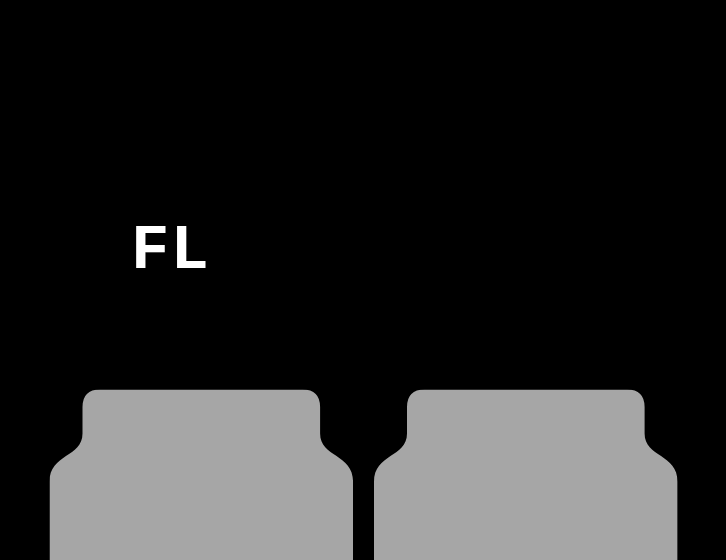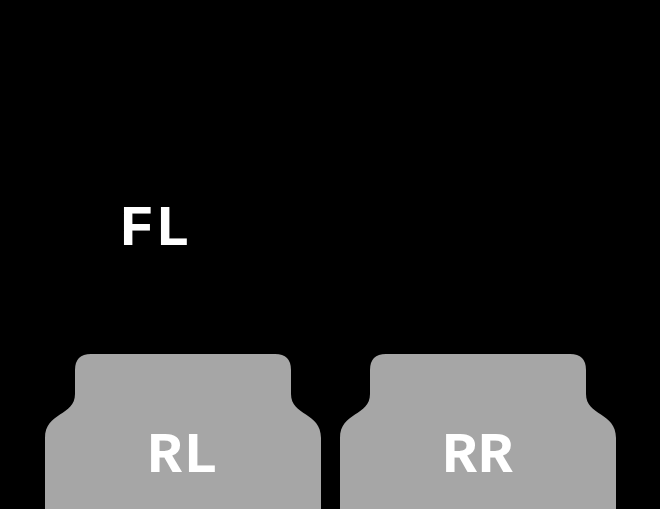--- a/index.html
+++ b/index.html
@@ -48,17 +48,15 @@
 
 
   <svg class="mat-svg rear-left-mat" width="276" height="199" viewBox="0 0 276 199" xmlns="http://www.w3.org/2000/svg">
     <path d="M46,0 H230 Q246,0 246,16 V40 C246,62 276,58 276,84 V199 H0 V84 C0,58 30,62 30,40 V16 Q30,0 46,0 Z" fill="#a6a6a6"></path>
   </svg>
 
   <svg class="mat-svg rear-right-mat" width="276" height="199" viewBox="0 0 276 199" xmlns="http://www.w3.org/2000/svg">
     <path d="M46,0 H230 Q246,0 246,16 V40 C246,62 276,58 276,84 V199 H0 V84 C0,58 30,62 30,40 V16 Q30,0 46,0 Z" fill="#a6a6a6"></path>
   </svg>
 
-  <div class="mat-label label-rl">RL</div>
 
-  <div class="mat-label label-rr">RR</div>
 
 </div>
 
 </body></html>

